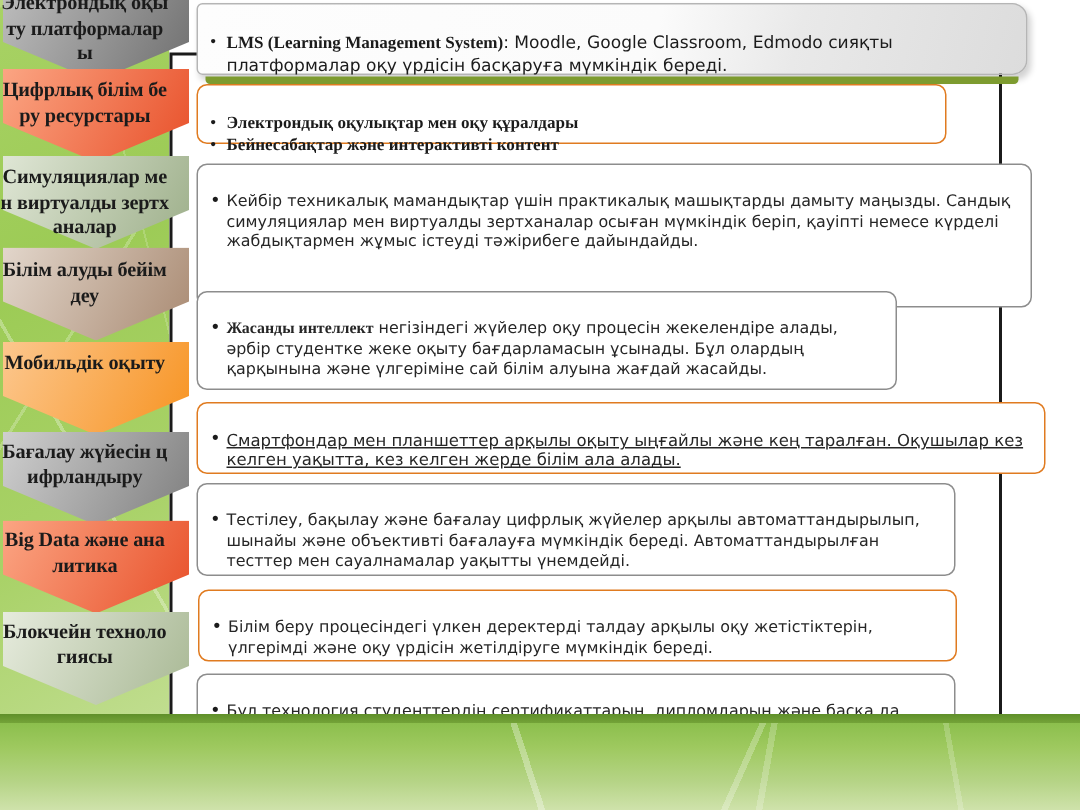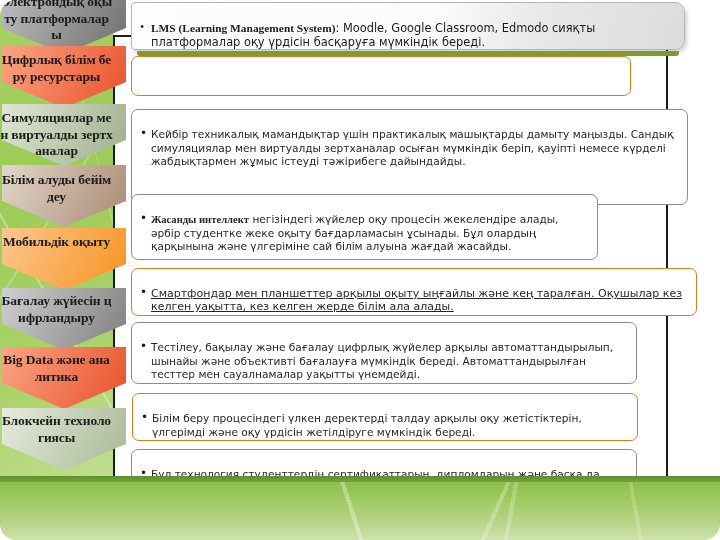--- a/index.html
+++ b/index.html
@@ -5,21 +5,20 @@
   html,body{margin:0;padding:0;}
   body{
     width:720px;height:540px;overflow:hidden;
     font-family:"Liberation Sans", sans-serif;
     background:#ffffff;
     position:relative;
   }
   #slide{
     position:absolute;inset:0;width:720px;height:540px;overflow:hidden;
     background:#ffffff;
-    border-radius:16px;
   }
 
   
   .bg-green{
     position:absolute;left:0;right:0;bottom:0;height:58px;
     background:linear-gradient(180deg,#8cbf4d 0%,#9ec95f 28%,#b6d487 68%,#cfe2ab 100%);
     overflow:hidden;
   }
   .bg-green::before{
     content:"";position:absolute;inset:0;
@@ -150,20 +149,22 @@
   <div id="boxes-layer">
       <div class="box box-grad" style="left: 131px; top: 2px; width: 554px; height: 48px;">
         <ul class="s-head t-serif">
           <li><span class="b t-serif">LMS (Learning Management System)</span><span class="t-sans">: Moodle, Google Classroom, Edmodo сияқты платформалар оқу үрдісін басқаруға мүмкіндік береді.</span></li>
           <li><span class="b t-serif">Қашықтан оқыту</span></li>
         </ul>
       </div>
       <div class="box-grad-accent" style="left: 137px; top: 51px; width: 542px;"></div>
       <div class="box box-orange" style="left: 131px; top: 56px; width: 500px; height: 40px;">
         <ul class="s-head t-serif">
+          <li><span class="b t-serif">Электрондық оқулықтар мен оқу құралдары</span></li>
+          <li><span class="b t-serif">Бейнесабақтар және интерактивті контент</span></li>
         </ul>
       </div>
       <div class="box box-gray" style="left: 131px; top: 109px; width: 557px; height: 96px;">
         <ul class="s-body t-sans">
           <li><span class="t-sans">Кейбір техникалық мамандықтар үшін практикалық машықтарды дамыту маңызды. Сандық симуляциялар мен виртуалды зертханалар осыған мүмкіндік беріп, қауіпті немесе күрделі жабдықтармен жұмыс істеуді тәжірибеге дайындайды.</span></li>
         </ul>
       </div>
       <div class="box box-gray" style="left: 131px; top: 194px; width: 467px; height: 66px;">
         <ul class="s-body t-sans">
           <li><span class="b t-serif">Жасанды интеллект</span><span class="t-sans"> негізіндегі жүйелер оқу процесін жекелендіре алады, әрбір студентке жеке оқыту бағдарламасын ұсынады. Бұл олардың қарқынына және үлгеріміне сай білім алуына жағдай жасайды.</span></li>

